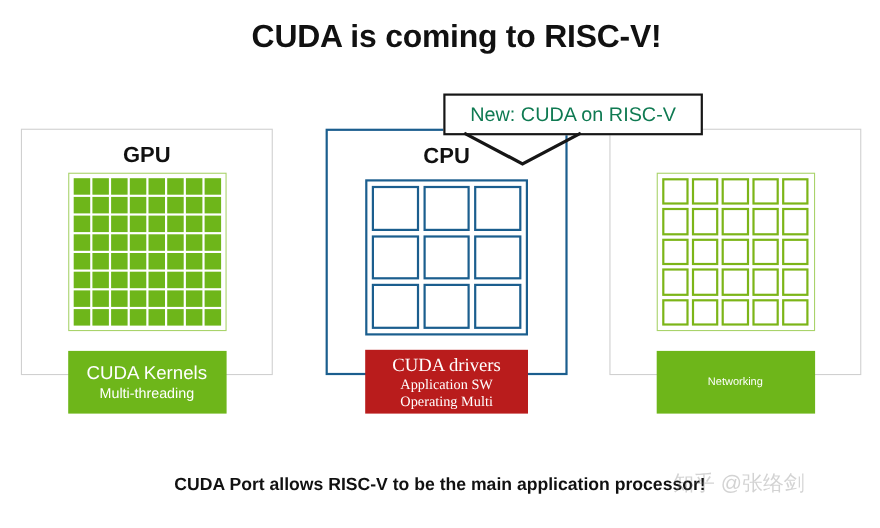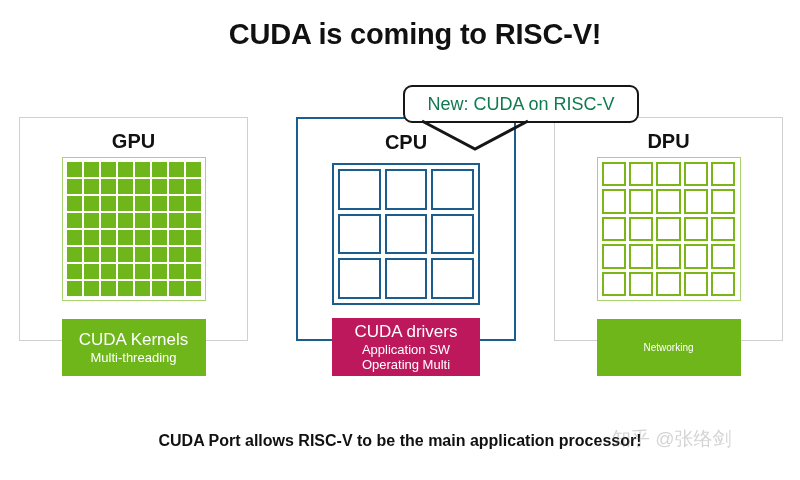--- a/index.html
+++ b/index.html
@@ -140,21 +140,22 @@
   #block-gpu {
     top: 201px;
     width: 144px;
     height: 57px;
     background: #6eb61a;
   }
   #block-cpu {
     top: 199px;
     width: 148px;
     height: 58px;
-    background: #be185d;
+    background: #b91c1c;
+    font-family: Liberation Serif, serif;
   }
   #block-dpu {
     top: 201px;
     width: 144px;
     height: 57px;
     background: #6eb61a;
   }
   .block-main {
     font-size: 17px;
     line-height: 20px;
@@ -170,21 +171,21 @@
   }
 
   
   #callout {
     position: absolute;
     left: 403px;
     top: 85px;
     width: 236px;
     height: 38px;
     border: 2px solid #161616;
-    border-radius: 9px;
+    border-radius: 0;
     background: #ffffff;
     box-sizing: border-box;
     display: flex;
     align-items: center;
     justify-content: center;
     z-index: 5;
   }
   #callout-text {
     font-size: 18px;
     color: #0f7a52;
@@ -318,21 +319,20 @@
         <div class="cell"></div>
       </div>
     <div class="block" id="block-cpu">
       <div class="block-main">CUDA drivers</div>
       <div class="block-sub">Application SW</div>
       <div class="block-sub">Operating Multi</div>
     </div>
   </div>
 
   <div class="panel side" id="panel-dpu">
-    <div class="panel-title">DPU</div>
     <div class="grid-wrap" id="grid-dpu" style="grid-template-columns: repeat(5, 1fr); grid-template-rows: repeat(5, 1fr);">
         <div class="cell"></div>
         <div class="cell"></div>
         <div class="cell"></div>
         <div class="cell"></div>
         <div class="cell"></div>
         <div class="cell"></div>
         <div class="cell"></div>
         <div class="cell"></div>
         <div class="cell"></div>

